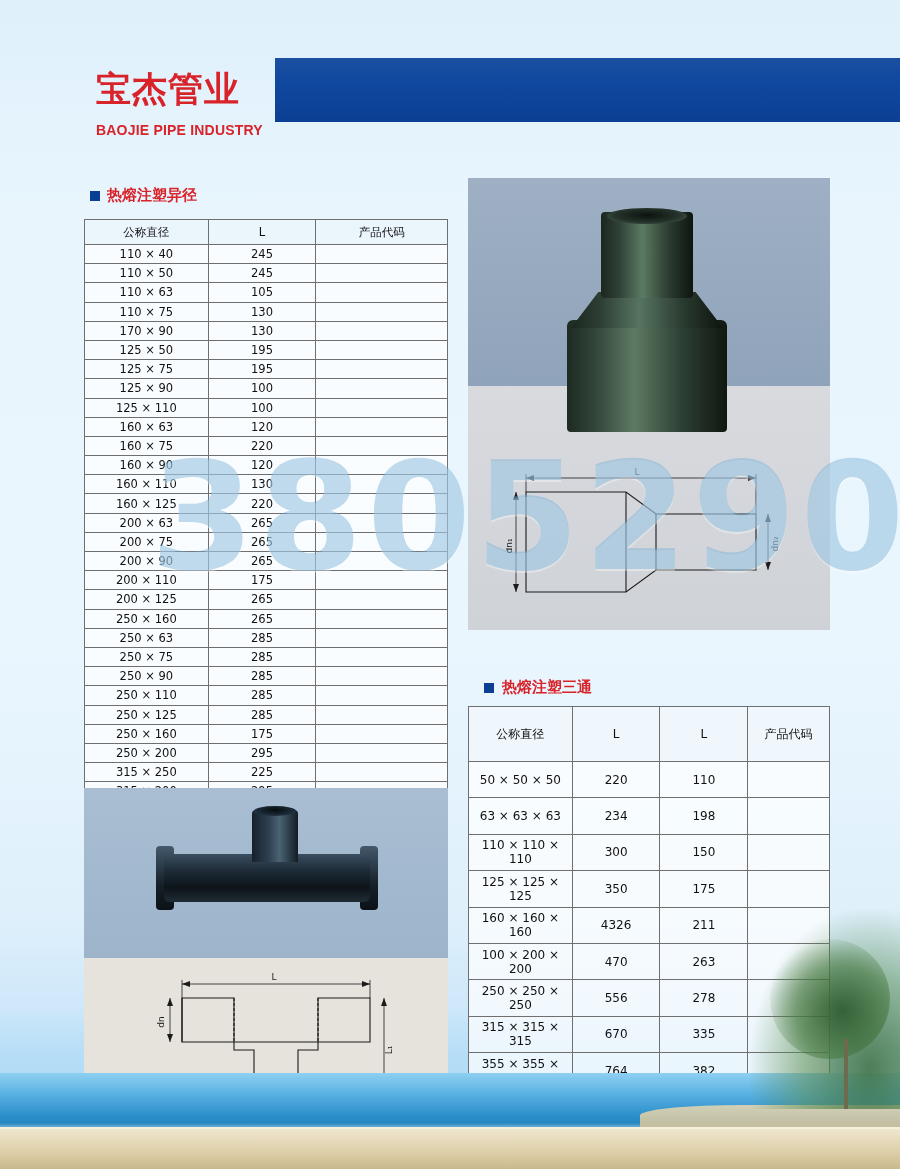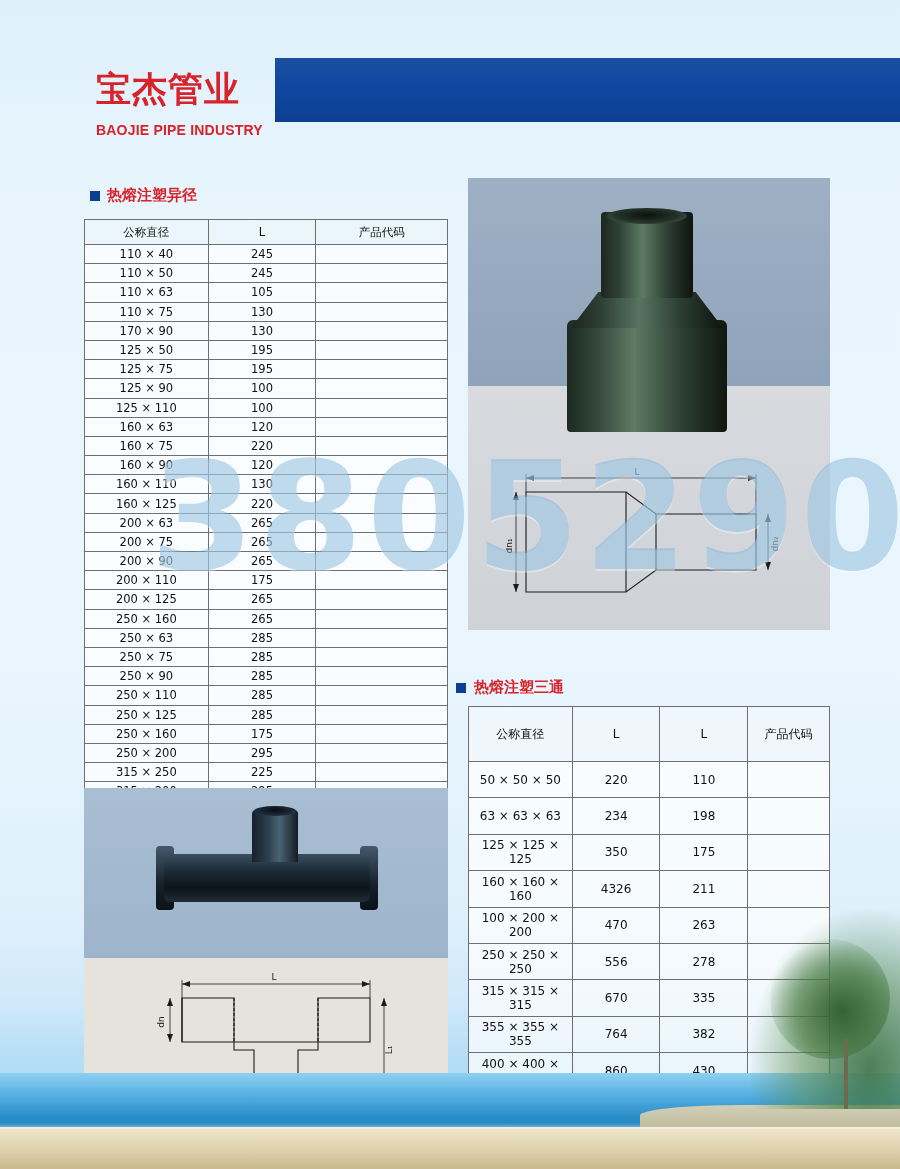--- a/index.html
+++ b/index.html
@@ -531,21 +531,21 @@
     <polygon points="300,132 297,124 303,124" fill="#1b1b1b"></polygon>
     <text x="308" y="92" text-anchor="middle" transform="rotate(-90 308 92)">L₁</text>
 
     <line class="dim" x1="170" y1="144" x2="214" y2="144"></line>
     <polygon points="170,144 178,141 178,147" fill="#1b1b1b"></polygon>
     <polygon points="214,144 206,141 206,147" fill="#1b1b1b"></polygon>
     <text x="192" y="152" text-anchor="middle">dn₁</text>
   </svg>
 </div>
 
-<div class="section-title" style="left:456px; top:678px;gap:8px;">
+<div class="section-title" style="left:484px; top:678px;gap:8px;">
   <span class="mark"></span>
   <span>热熔注塑三通</span>
 </div>
 
 <table id="table-tee">
   <colgroup>
       <col class="c1">
       <col class="c2">
       <col class="c3">
       <col class="c4">
@@ -565,20 +565,26 @@
         <td>110</td>
         <td></td>
       </tr>
       <tr>
         <td>63 × 63 × 63</td>
         <td>234</td>
         <td>198</td>
         <td></td>
       </tr>
       <tr>
+        <td>110 × 110 × 110</td>
+        <td>300</td>
+        <td>150</td>
+        <td></td>
+      </tr>
+      <tr>
         <td>125 × 125 × 125</td>
         <td>350</td>
         <td>175</td>
         <td></td>
       </tr>
       <tr>
         <td>160 × 160 × 160</td>
         <td>4326</td>
         <td>211</td>
         <td></td>

